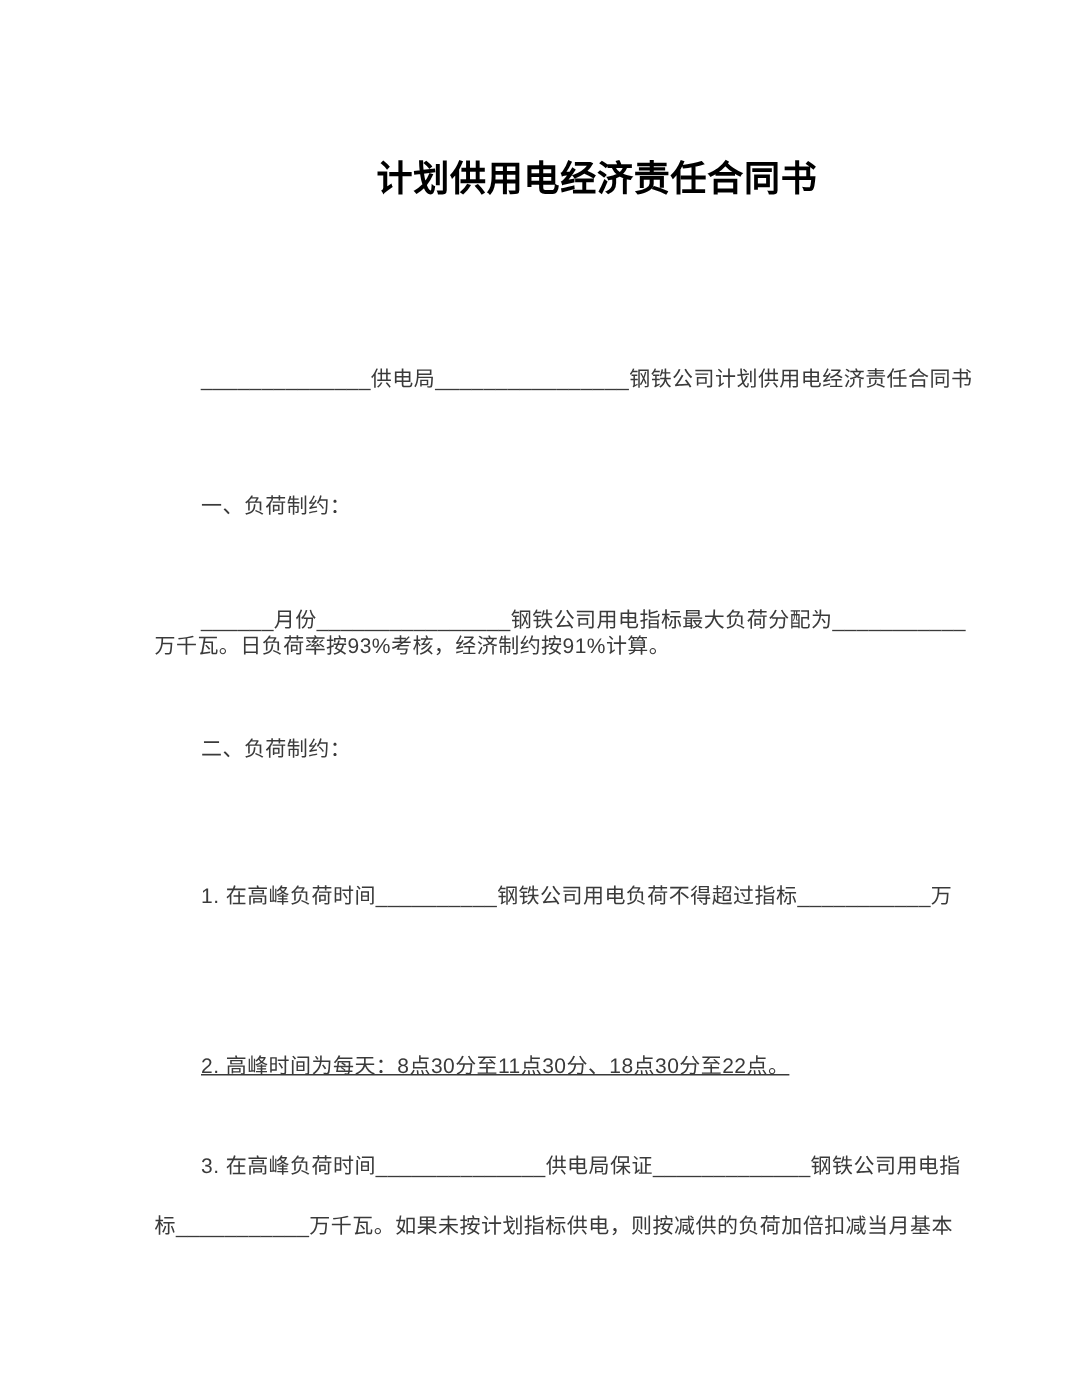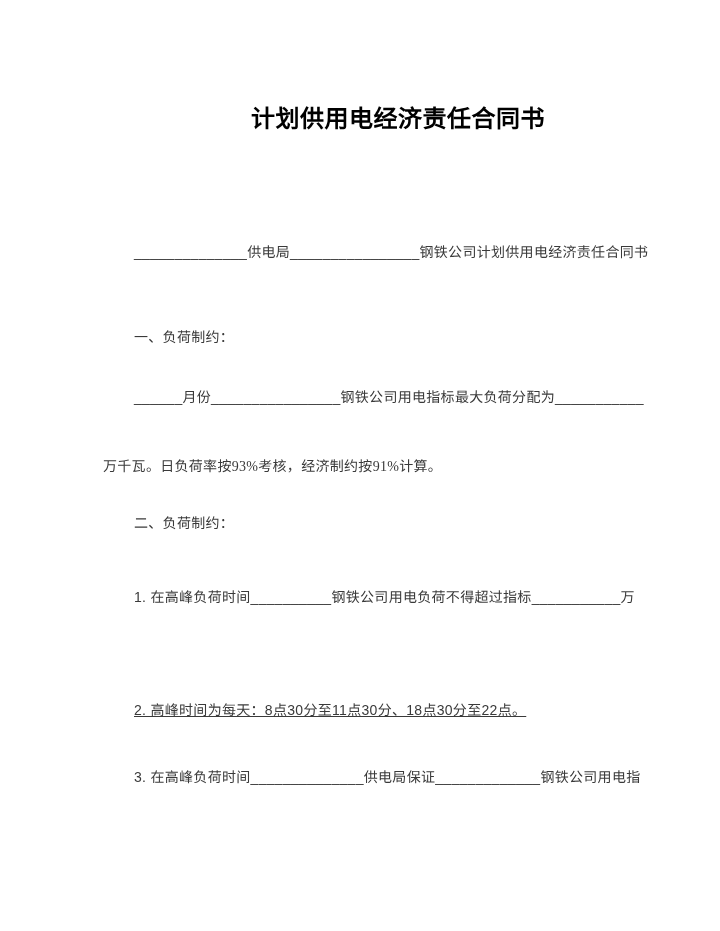--- a/index.html
+++ b/index.html
@@ -33,23 +33,23 @@
     font-size: 14px;
     line-height: 17px;
     color: #3a3a3a;
     white-space: pre;
     letter-spacing: 0.3px;
   }
   .indent { left: 134px; }
   .flush  { left: 103px; }
   .y-l1  { top: 244px; }
   .y-l2  { top: 329px; }
-  .y-l3  { top: 389px; }
-  .y-l4  { top: 458px; font-family: Liberation Serif, serif; }
-  .y-l5  { top: 515px; }
+  .y-l3  { top: 405px; }
+  .y-l4  { top: 422px; }
+  .y-l5  { top: 491px; }
   .y-l6  { top: 589px; }
   .y-l7  { top: 627px; }
   .y-l8  { top: 702px; text-decoration: underline; }
   .y-l9  { top: 769px; }
   .y-l10 { top: 809px; }
 </style>
 </head>
 <body>
 
 <div class="page">
@@ -66,14 +66,15 @@
 
   <div class="line indent y-l5">二、负荷制约：</div>
 
   <div class="line indent y-l6">1. 在高峰负荷时间__________钢铁公司用电负荷不得超过指标___________万</div>
 
 
   <div class="line indent y-l8">2. 高峰时间为每天：8点30分至11点30分、18点30分至22点。</div>
 
   <div class="line indent y-l9">3. 在高峰负荷时间______________供电局保证_____________钢铁公司用电指</div>
 
+  <div class="line flush y-l10">标___________万千瓦。如果未按计划指标供电，则按减供的负荷加倍扣减当月基本</div>
 
 </div>
 
 </body></html>

